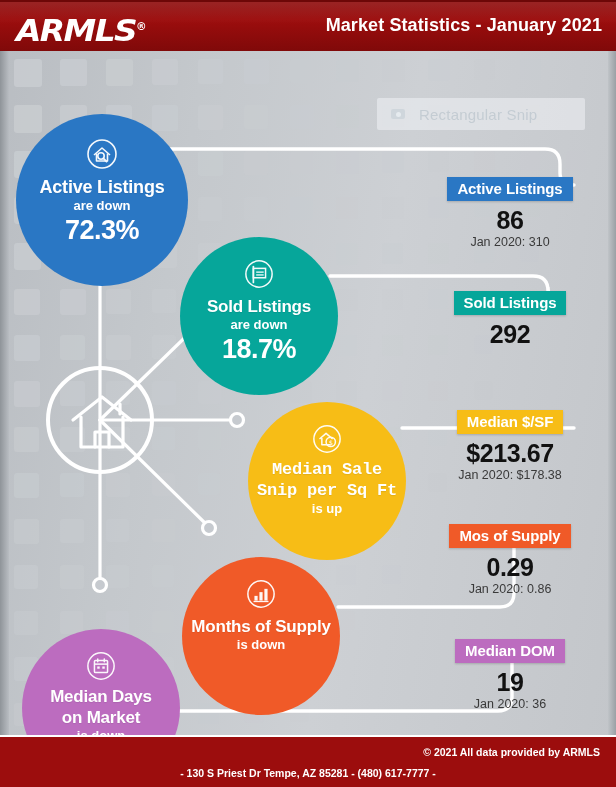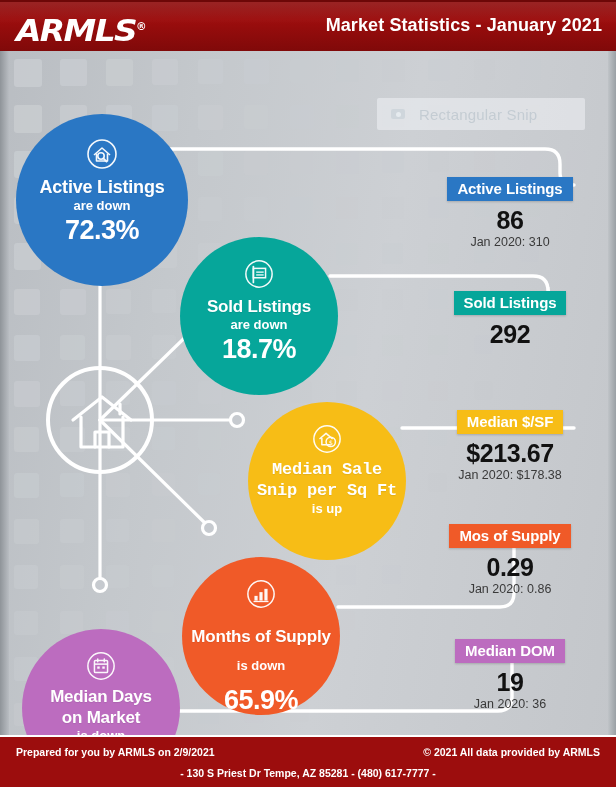--- a/index.html
+++ b/index.html
@@ -344,33 +344,32 @@
           <polyline points="10.5,15 10.5,22 19.5,22" fill="none" stroke="#ffffff" stroke-width="1.6" stroke-linejoin="round"></polyline>
           <circle cx="20" cy="19" r="5" fill="none" stroke="#ffffff" stroke-width="1.6"></circle>
           <text x="20" y="22.2" font-size="7" fill="#ffffff" text-anchor="middle" font-family="DejaVu Sans">$</text>
         </svg>
       </span>
       <div class="ttl">Median Sale</div>
       <div class="ttl">Snip per Sq Ft</div>
       <div class="sub">is up</div>
     </div>
 
-    <div class="bub" id="bub-mos" style="background: rgb(240, 90, 40); justify-content: space-between;">
+    <div class="bub" id="bub-mos" style="background: rgb(240, 90, 40);">
       <span class="ico">
         <svg width="30" height="30" viewBox="0 0 32 32">
           <circle cx="16" cy="16" r="14" fill="none" stroke="#ffffff" stroke-width="1.6"></circle>
           <rect x="9" y="18" width="3.4" height="5" fill="#ffffff"></rect>
           <rect x="14.3" y="14" width="3.4" height="9" fill="#ffffff"></rect>
           <rect x="19.6" y="10.5" width="3.4" height="12.5" fill="#ffffff"></rect>
           <line x1="8" y1="24" x2="24" y2="24" stroke="#ffffff" stroke-width="1.4"></line>
         </svg>
       </span>
       <div class="ttl">Months of Supply</div>
       <div class="sub">is down</div>
-      <div class="pct">65.9%</div>
     </div>
 
     <div class="bub" id="bub-dom" style="background: rgb(188, 108, 191);">
       <span class="ico">
         <svg width="30" height="30" viewBox="0 0 32 32">
           <circle cx="16" cy="16" r="14" fill="none" stroke="#ffffff" stroke-width="1.6"></circle>
           <rect x="9" y="10" width="14" height="13" rx="1.2" fill="none" stroke="#ffffff" stroke-width="1.6"></rect>
           <line x1="9" y1="14" x2="23" y2="14" stroke="#ffffff" stroke-width="1.6"></line>
           <line x1="12.5" y1="8.5" x2="12.5" y2="11.5" stroke="#ffffff" stroke-width="1.6" stroke-linecap="round"></line>
           <line x1="19.5" y1="8.5" x2="19.5" y2="11.5" stroke="#ffffff" stroke-width="1.6" stroke-linecap="round"></line>
@@ -413,18 +412,17 @@
       <div class="prev">Jan 2020: 36</div>
     </div>
 
     <div class="snip">
       <span class="cam"></span>
       <span class="txt">Rectangular Snip</span>
     </div>
   </div>
 
   <div class="footer">
-    <div class="f-left">Prepared for you by ARMLS on 2/9/2021</div>
     <div class="f-right">© 2021 All data provided by ARMLS</div>
     <div class="f-mid">- 130 S Priest Dr   Tempe, AZ 85281 - (480) 617-7777 -</div>
   </div>
 
 </div>
 
 </body></html>

